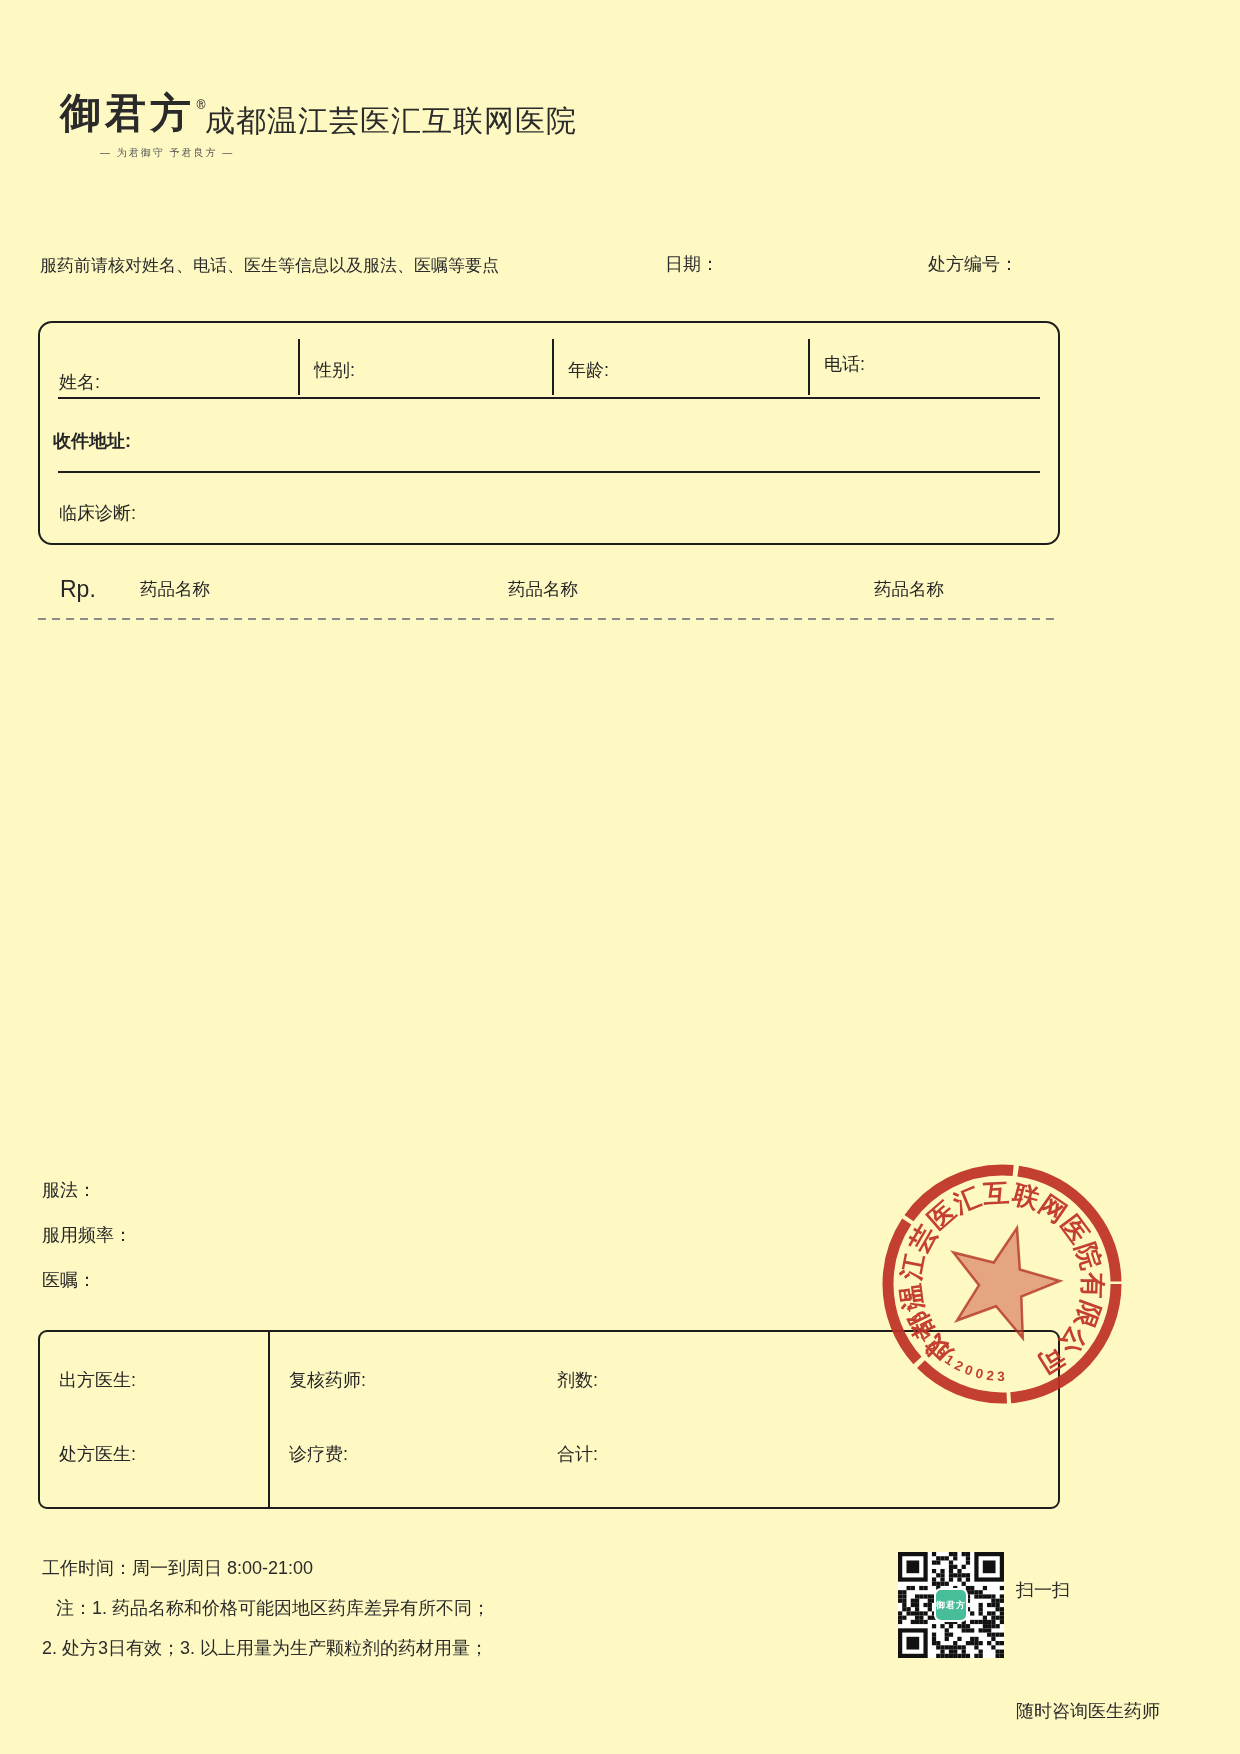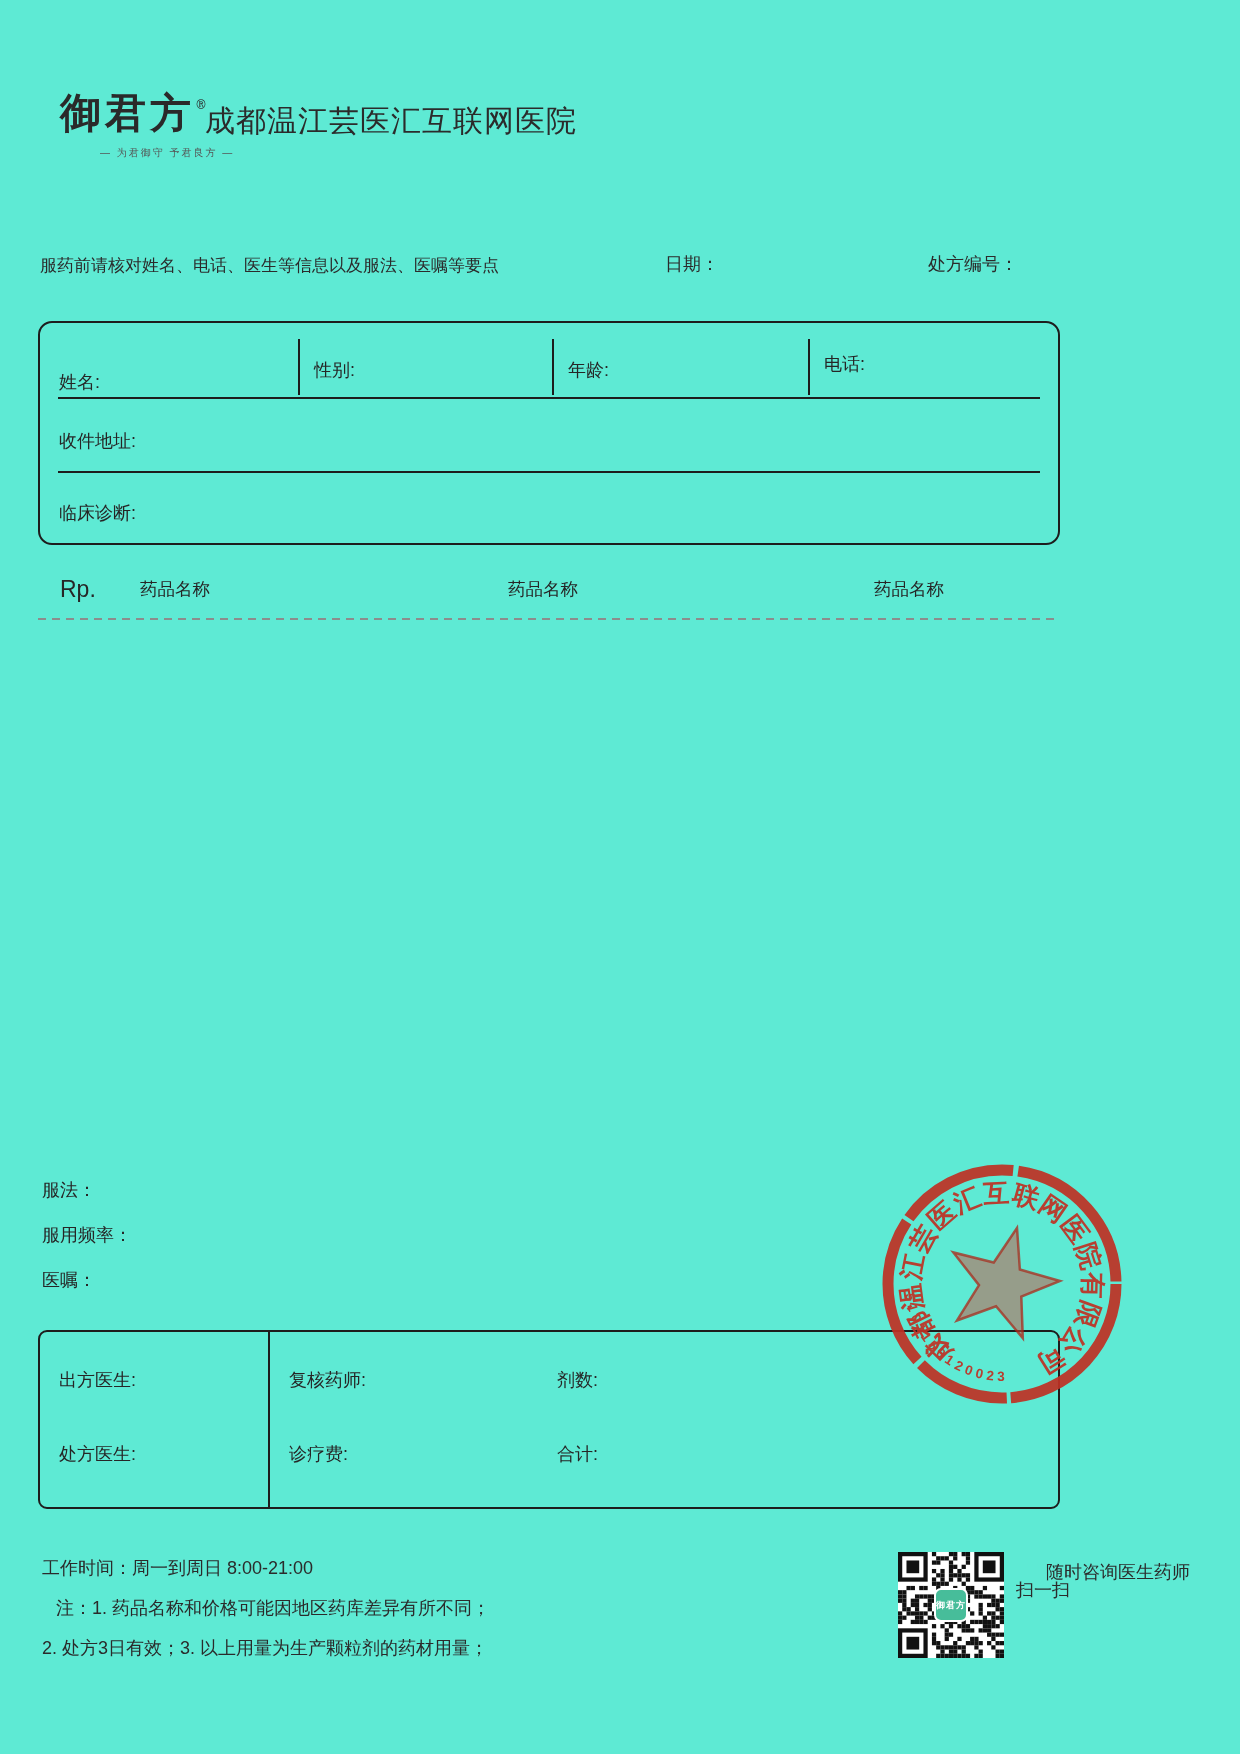--- a/index.html
+++ b/index.html
@@ -1,19 +1,19 @@
 <!DOCTYPE html>
 <html><head>
 <meta charset="utf-8">
 <style>
   html,body{margin:0;padding:0;background:#ffffff;}
   .page{
     position:relative;
     width:1240px;height:1754px;
-    background:#5eead4;
+    background:#fef9c3;
     font-family:"Liberation Sans","DejaVu Sans",sans-serif;
     color:#262626;
     overflow:hidden;
   }
   .abs{position:absolute;}
 
   
   .brand-logo{
     font-family:"DejaVu Serif","Liberation Serif",serif;
     font-weight:900;font-size:41px;letter-spacing:4px;color:#2a2a2a;line-height:1;
@@ -77,21 +77,21 @@
     <div class="abs lbl" style="left:528px;top:35px;">年龄:</div>
     <div class="abs lbl" style="left:784px;top:29px;">电话:</div>
 
     <div class="vsep" style="left:258px;top:16px;height:56px;"></div>
     <div class="vsep" style="left:512px;top:16px;height:56px;"></div>
     <div class="vsep" style="left:768px;top:16px;height:56px;"></div>
 
     <div class="hline" style="top:74px;"></div>
     <div class="hline" style="top:148px;"></div>
 
-    <div class="abs lbl" style="left:19px;top:106px;">收件地址:</div>
+    <div class="abs lbl" style="left:13px;top:106px;font-weight:bold;">收件地址:</div>
     <div class="abs lbl" style="left:19px;top:178px;">临床诊断:</div>
   </div>
 
   <div class="abs rp" style="left:60px;top:576px;">Rp.</div>
   <div class="abs lbl" style="left:140px;top:577px;font-size:17.5px;">药品名称</div>
   <div class="abs lbl" style="left:508px;top:577px;font-size:17.5px;">药品名称</div>
   <div class="abs lbl" style="left:874px;top:577px;font-size:17.5px;">药品名称</div>
   <div class="abs dashline" style="left:38px;top:618px;width:1018px;"></div>
 
   <div class="abs lbl" style="left:42px;top:1178px;">服法：</div>
@@ -362,15 +362,15 @@
         <rect x="76.32" y="101.76" width="4.24" height="4.24" fill="#111"></rect>
         <rect x="80.56" y="101.76" width="4.24" height="4.24" fill="#111"></rect>
         <rect x="97.52" y="101.76" width="4.24" height="4.24" fill="#111"></rect>
         <rect x="101.76" y="101.76" width="4.24" height="4.24" fill="#111"></rect>
       </svg>
   </div>
   <div class="abs qr-logo" style="left:934px;top:1588px;">
     <span>御君方</span>
   </div>
   <div class="abs foot-text" style="left:1016px;top:1578px;">扫一扫</div>
-  <div class="abs foot-text" style="left:1016px;top:1560px;margin-left:30px;">随时咨询医生药师</div>
+  <div class="abs foot-text" style="left:1016px;top:1699px;">随时咨询医生药师</div>
 
 </div>
 
 </body></html>

